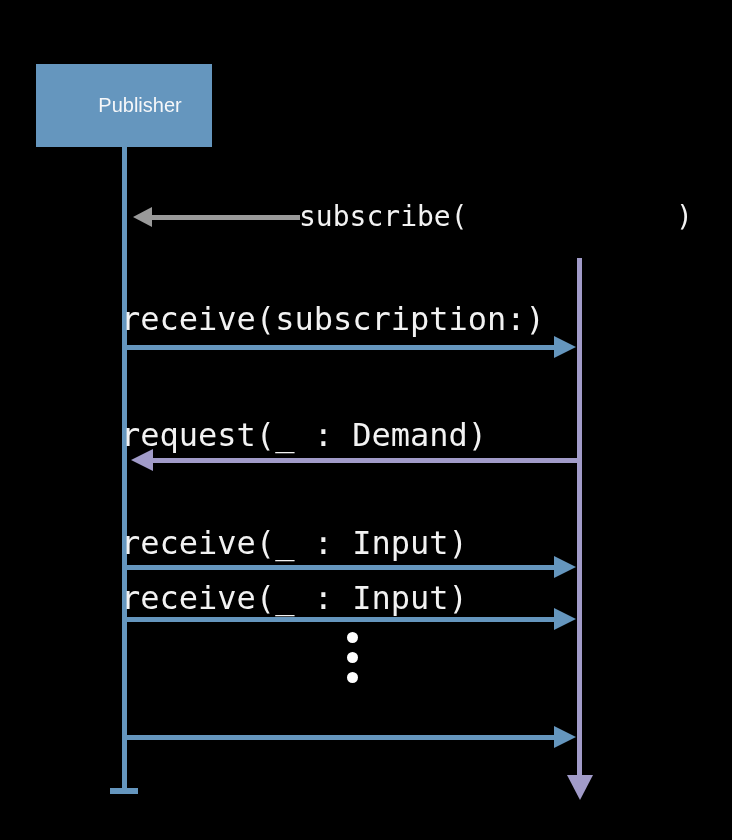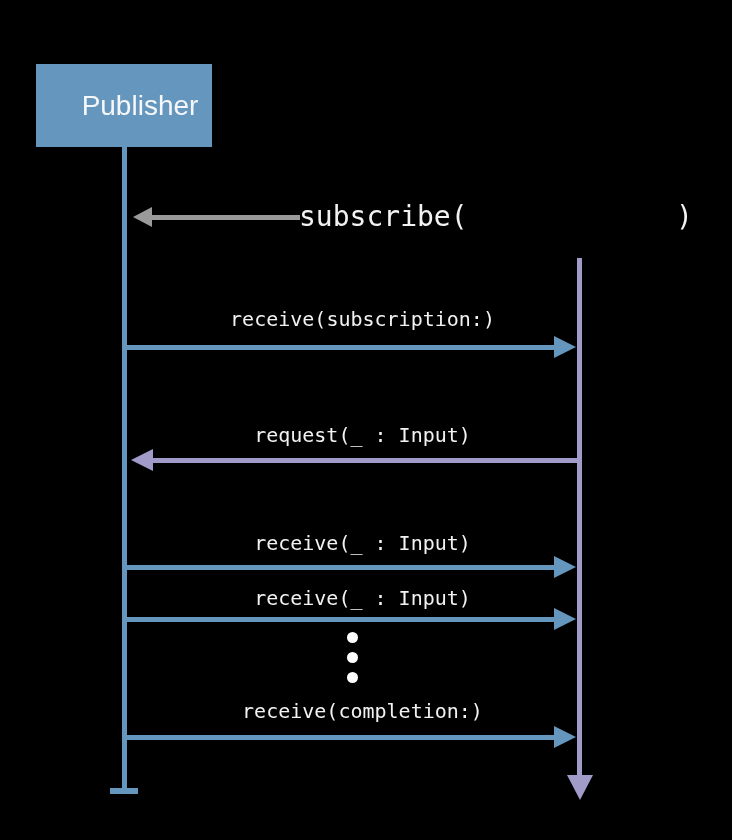--- a/index.html
+++ b/index.html
@@ -20,45 +20,45 @@
     font-family: "DejaVu Sans Mono", monospace;
   }
   .abs { position: absolute; }
 
   .actor-box {
     display: flex;
     align-items: center;
     justify-content: center;
     color: #f6f7f9;
     font-family: "Liberation Sans", sans-serif;
-    font-size: 28px;
+    font-size: 20px;
     padding-left: 32px;
   }
   .publisher-box { left: 36px; top: 64px; width: 176px; height: 83px; background: var(--blue); }
   .subscriber-box { left: 493px; top: 173px; width: 175px; height: 85px; background: var(--purple); }
 
   .lifeline { width: 5px; }
   .publisher-lifeline { left: 122px; top: 147px; height: 641px; background: var(--blue); }
   .subscriber-lifeline { left: 577px; top: 258px; height: 518px; background: var(--purple); }
 
   .terminator-bar { left: 110px; top: 788px; width: 28px; height: 6px; background: var(--blue); }
 
   .down-arrowhead {
     left: 567px; top: 775px;
     width: 0; height: 0;
     border-left: 13px solid transparent;
     border-right: 13px solid transparent;
     border-top: 25px solid var(--purple);
   }
 
   .msg-label {
-    left: 136px; width: 453px;
-    text-align: center;
+    left: 121px; width: 453px;
+    text-align: left;
     color: var(--text);
-    font-size: 20px;
+    font-size: 32px;
     line-height: 28px;
     white-space: pre;
   }
   .msg-line { height: 5px; }
   .head-right {
     width: 0; height: 0;
     border-top: 11px solid transparent;
     border-bottom: 11px solid transparent;
     border-left: 22px solid var(--blue);
   }
@@ -102,33 +102,32 @@
 
   <div class="abs head-left gray" style="left:133px; top:207px;"></div>
   <div class="abs" style="left:152px; top:215px; width:148px; height:5px; background:var(--gray);"></div>
   <div class="abs subscribe-text" style="left:299px; top:202px;">subscribe(</div>
   <div class="abs subscribe-text" style="left:676px; top:202px;">)</div>
 
   <div class="abs msg-label" style="top:305px;">receive(subscription:)</div>
   <div class="abs msg-line" style="left:126px; top:345px; width:428px; background:var(--blue);"></div>
   <div class="abs head-right" style="left:554px; top:336px;"></div>
 
-  <div class="abs msg-label" style="top:421px;">request(_ : Input)</div>
+  <div class="abs msg-label" style="top:421px;">request(_ : Demand)</div>
   <div class="abs head-left" style="left:131px; top:449px;"></div>
   <div class="abs msg-line" style="left:153px; top:458px; width:429px; background:var(--purple);"></div>
 
   <div class="abs msg-label" style="top:529px;">receive(_ : Input)</div>
   <div class="abs msg-line" style="left:126px; top:565px; width:428px; background:var(--blue);"></div>
   <div class="abs head-right" style="left:554px; top:556px;"></div>
 
   <div class="abs msg-label" style="top:584px;">receive(_ : Input)</div>
   <div class="abs msg-line" style="left:126px; top:617px; width:428px; background:var(--blue);"></div>
   <div class="abs head-right" style="left:554px; top:608px;"></div>
 
   <div class="abs dot" style="top:632px;"></div>
   <div class="abs dot" style="top:652px;"></div>
   <div class="abs dot" style="top:672px;"></div>
 
-  <div class="abs msg-label" style="top:697px;">receive(completion:)</div>
   <div class="abs msg-line" style="left:126px; top:735px; width:428px; background:var(--blue);"></div>
   <div class="abs head-right" style="left:554px; top:726px;"></div>
 
 </div>
 
 </body></html>

